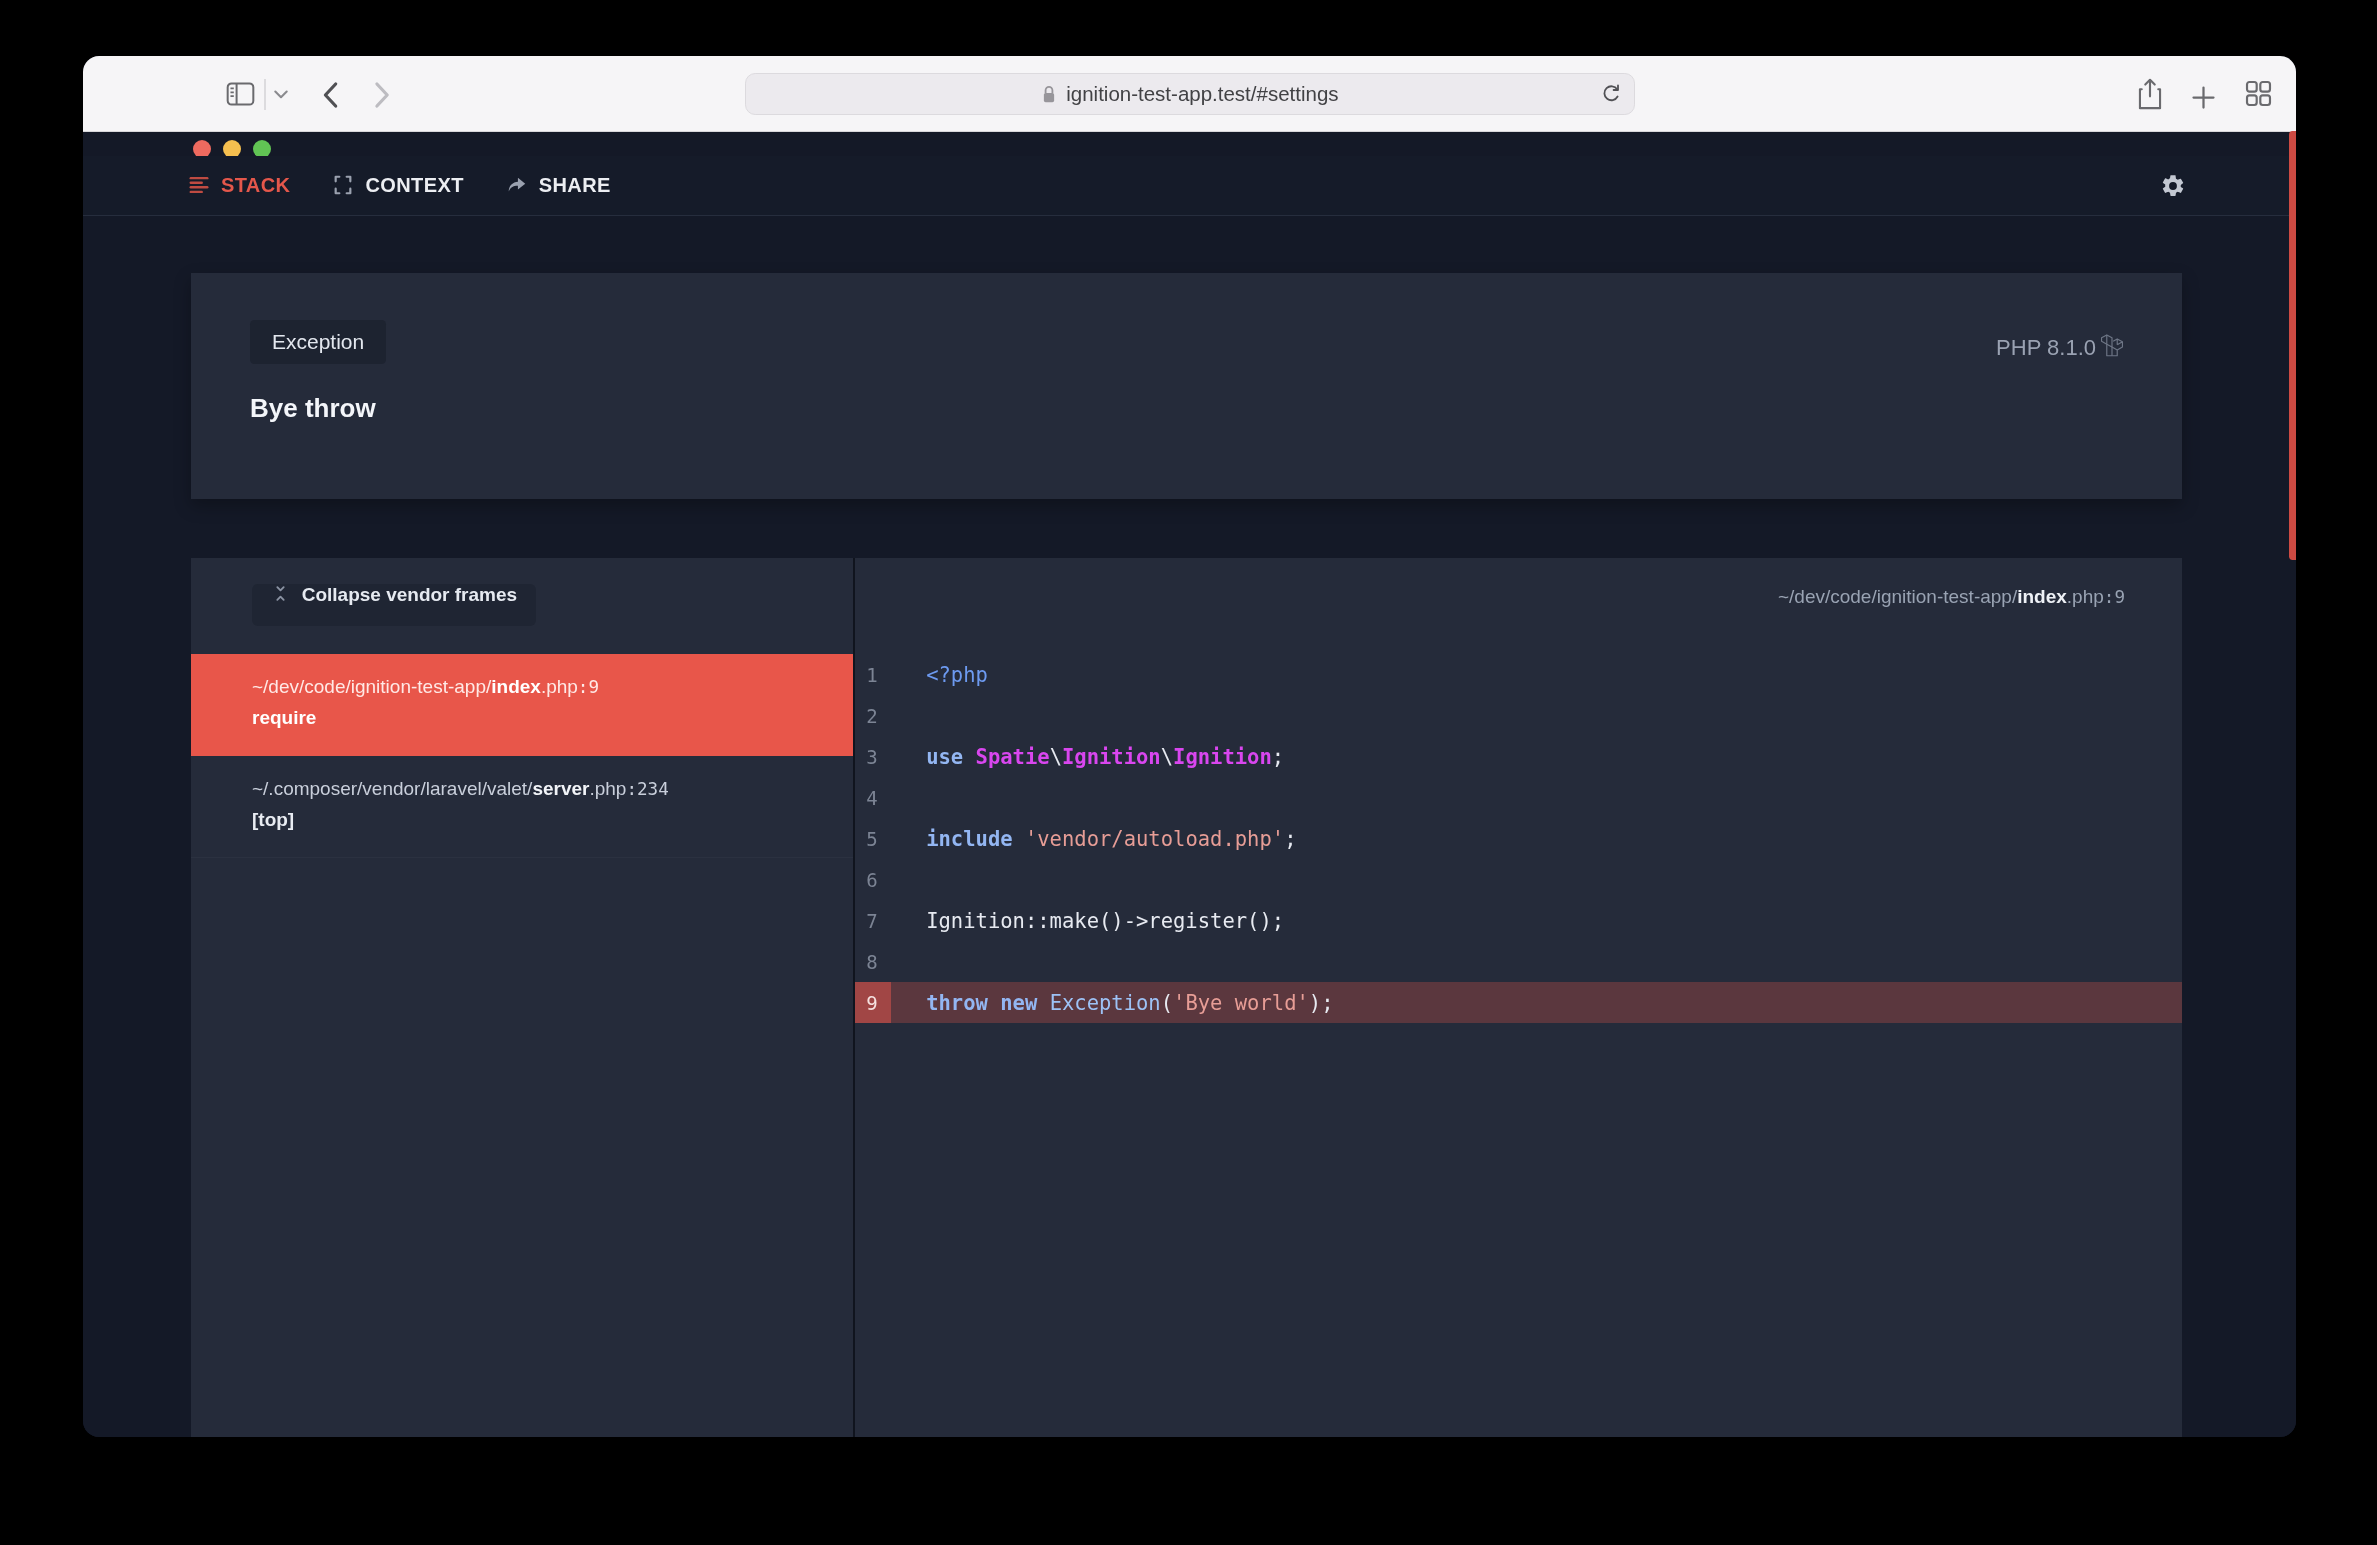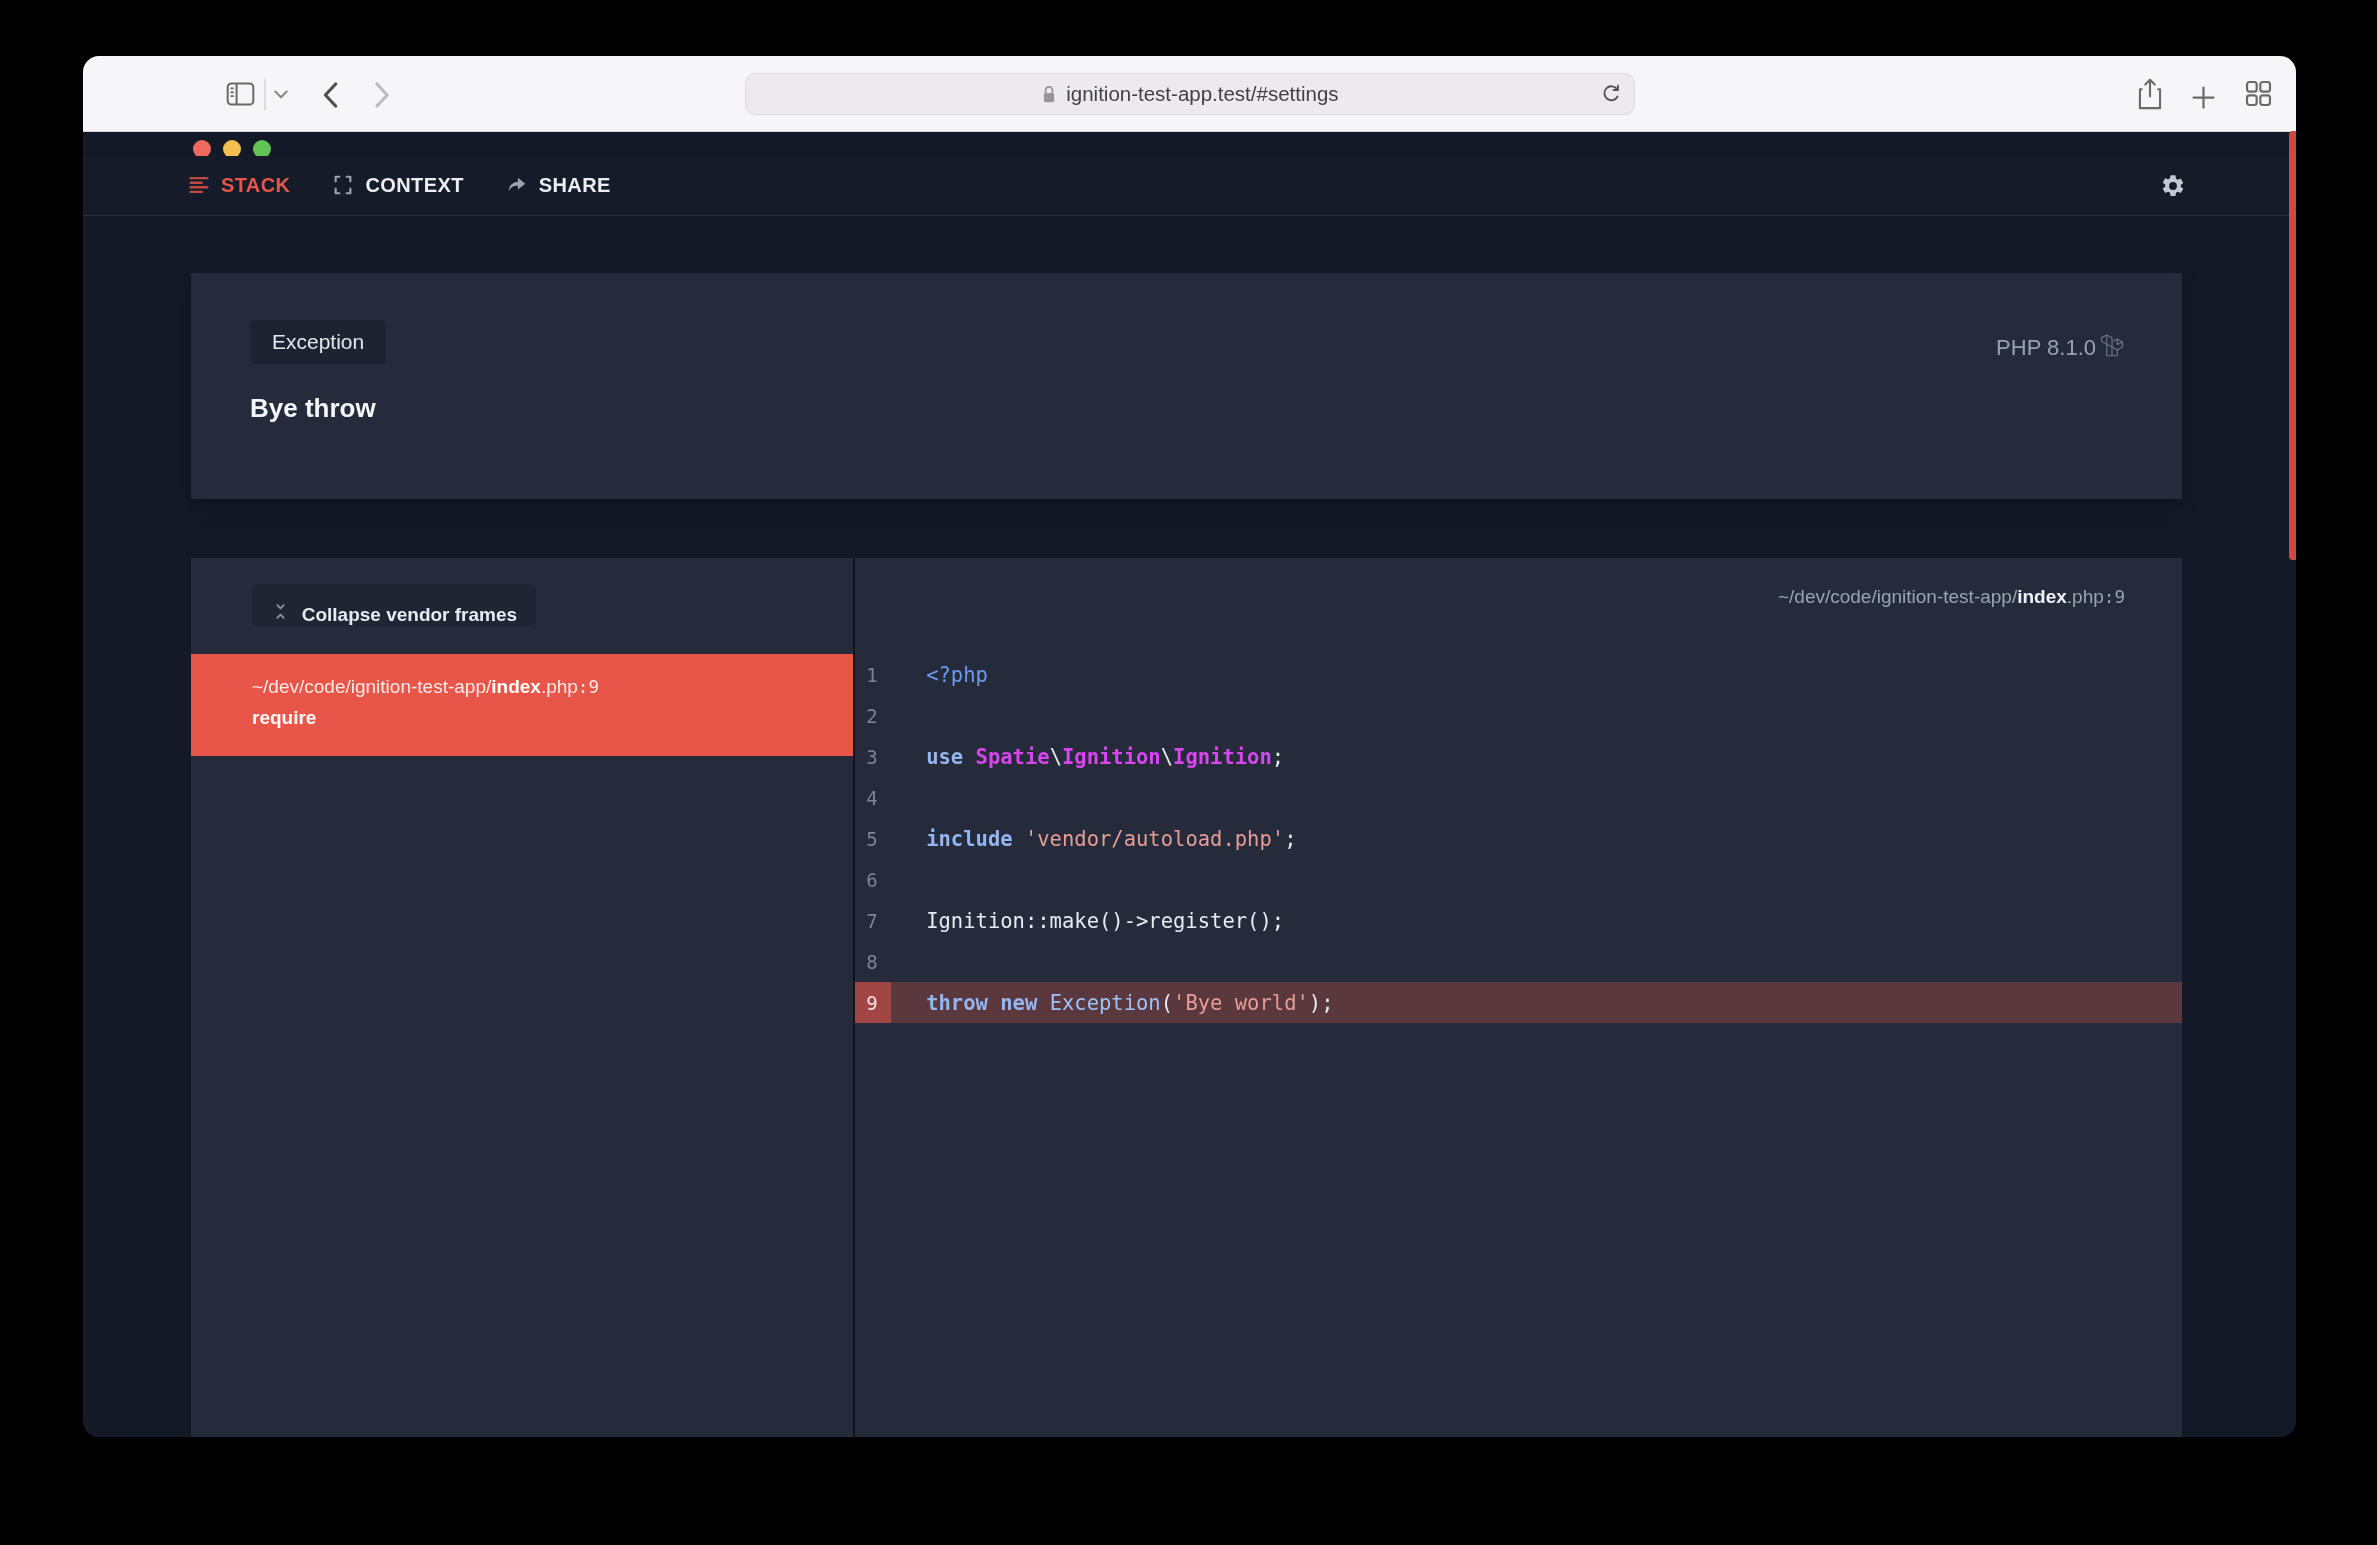--- a/index.html
+++ b/index.html
@@ -50,21 +50,21 @@
   .exc-message{position:absolute;left:59px;top:120px;font-size:26px;font-weight:700;color:#f4f6fa;}
   .php-chip{position:absolute;right:56px;top:59px;display:flex;align-items:center;gap:2px;}
   .php-chip .ver{font-size:22px;color:#9aa2b2;}
   .panels{position:absolute;left:108px;top:342px;width:1991px;height:902px;display:flex;}
   .frames-panel{width:662px;background:#252b3a;position:relative;flex:none;}
   .panel-gap{width:1.5px;background:#10141e;flex:none;}
   .code-panel{flex:1;background:#252b3a;position:relative;overflow:hidden;}
   
   .collapse-btn{
     position:absolute;left:61px;top:26px;height:42px;padding:0 19px;border-radius:5.9px;
-    background:#1f2533;display:inline-flex;align-items:flex-end;gap:11.7px;
+    background:#1f2533;display:inline-flex;align-items:flex-start;gap:11.7px;
     color:#e6eaf1;font-size:19px;font-weight:600;cursor:pointer;
   }
   
   .frames{position:absolute;left:0;right:0;top:96px;}
   .frame{height:102px;box-sizing:border-box;padding:22px 22px 0 61px;}
   .frame.active{background:#e8564a;}
   .frame .fpath{font-size:19px;color:#c9cfdb;white-space:nowrap;}
   .frame.active .fpath{color:#ffe9e6;}
   .frame .fpath b{font-weight:700;color:#f2f4f8;}
   .frame.active .fpath b{color:#fff;}
@@ -238,20 +238,24 @@
             </svg>
           </span>
           <span>Collapse vendor frames</span>
         </div>
 
         <div class="frames">
           <div class="frame active">
             <div class="fpath"><span>~/dev/code/ignition-test-app/</span><b>index</b><span>.php</span><span class="mono-num">:9</span></div>
             <div class="method">require</div>
           </div>
+          <div class="frame vendor">
+            <div class="fpath"><span>~/.composer/vendor/laravel/valet/</span><b>server</b><span>.php</span><span class="mono-num">:234</span></div>
+            <div class="method">[top]</div>
+          </div>
         </div>
       </div>
 
       <div class="panel-gap"></div>
 
       <div class="code-panel">
         <div class="code-header"><span>~/dev/code/ignition-test-app/</span><b>index</b><span>.php</span><span class="mono-num">:9</span></div>
 
         <div class="code-lines">
           <div class="cl">

